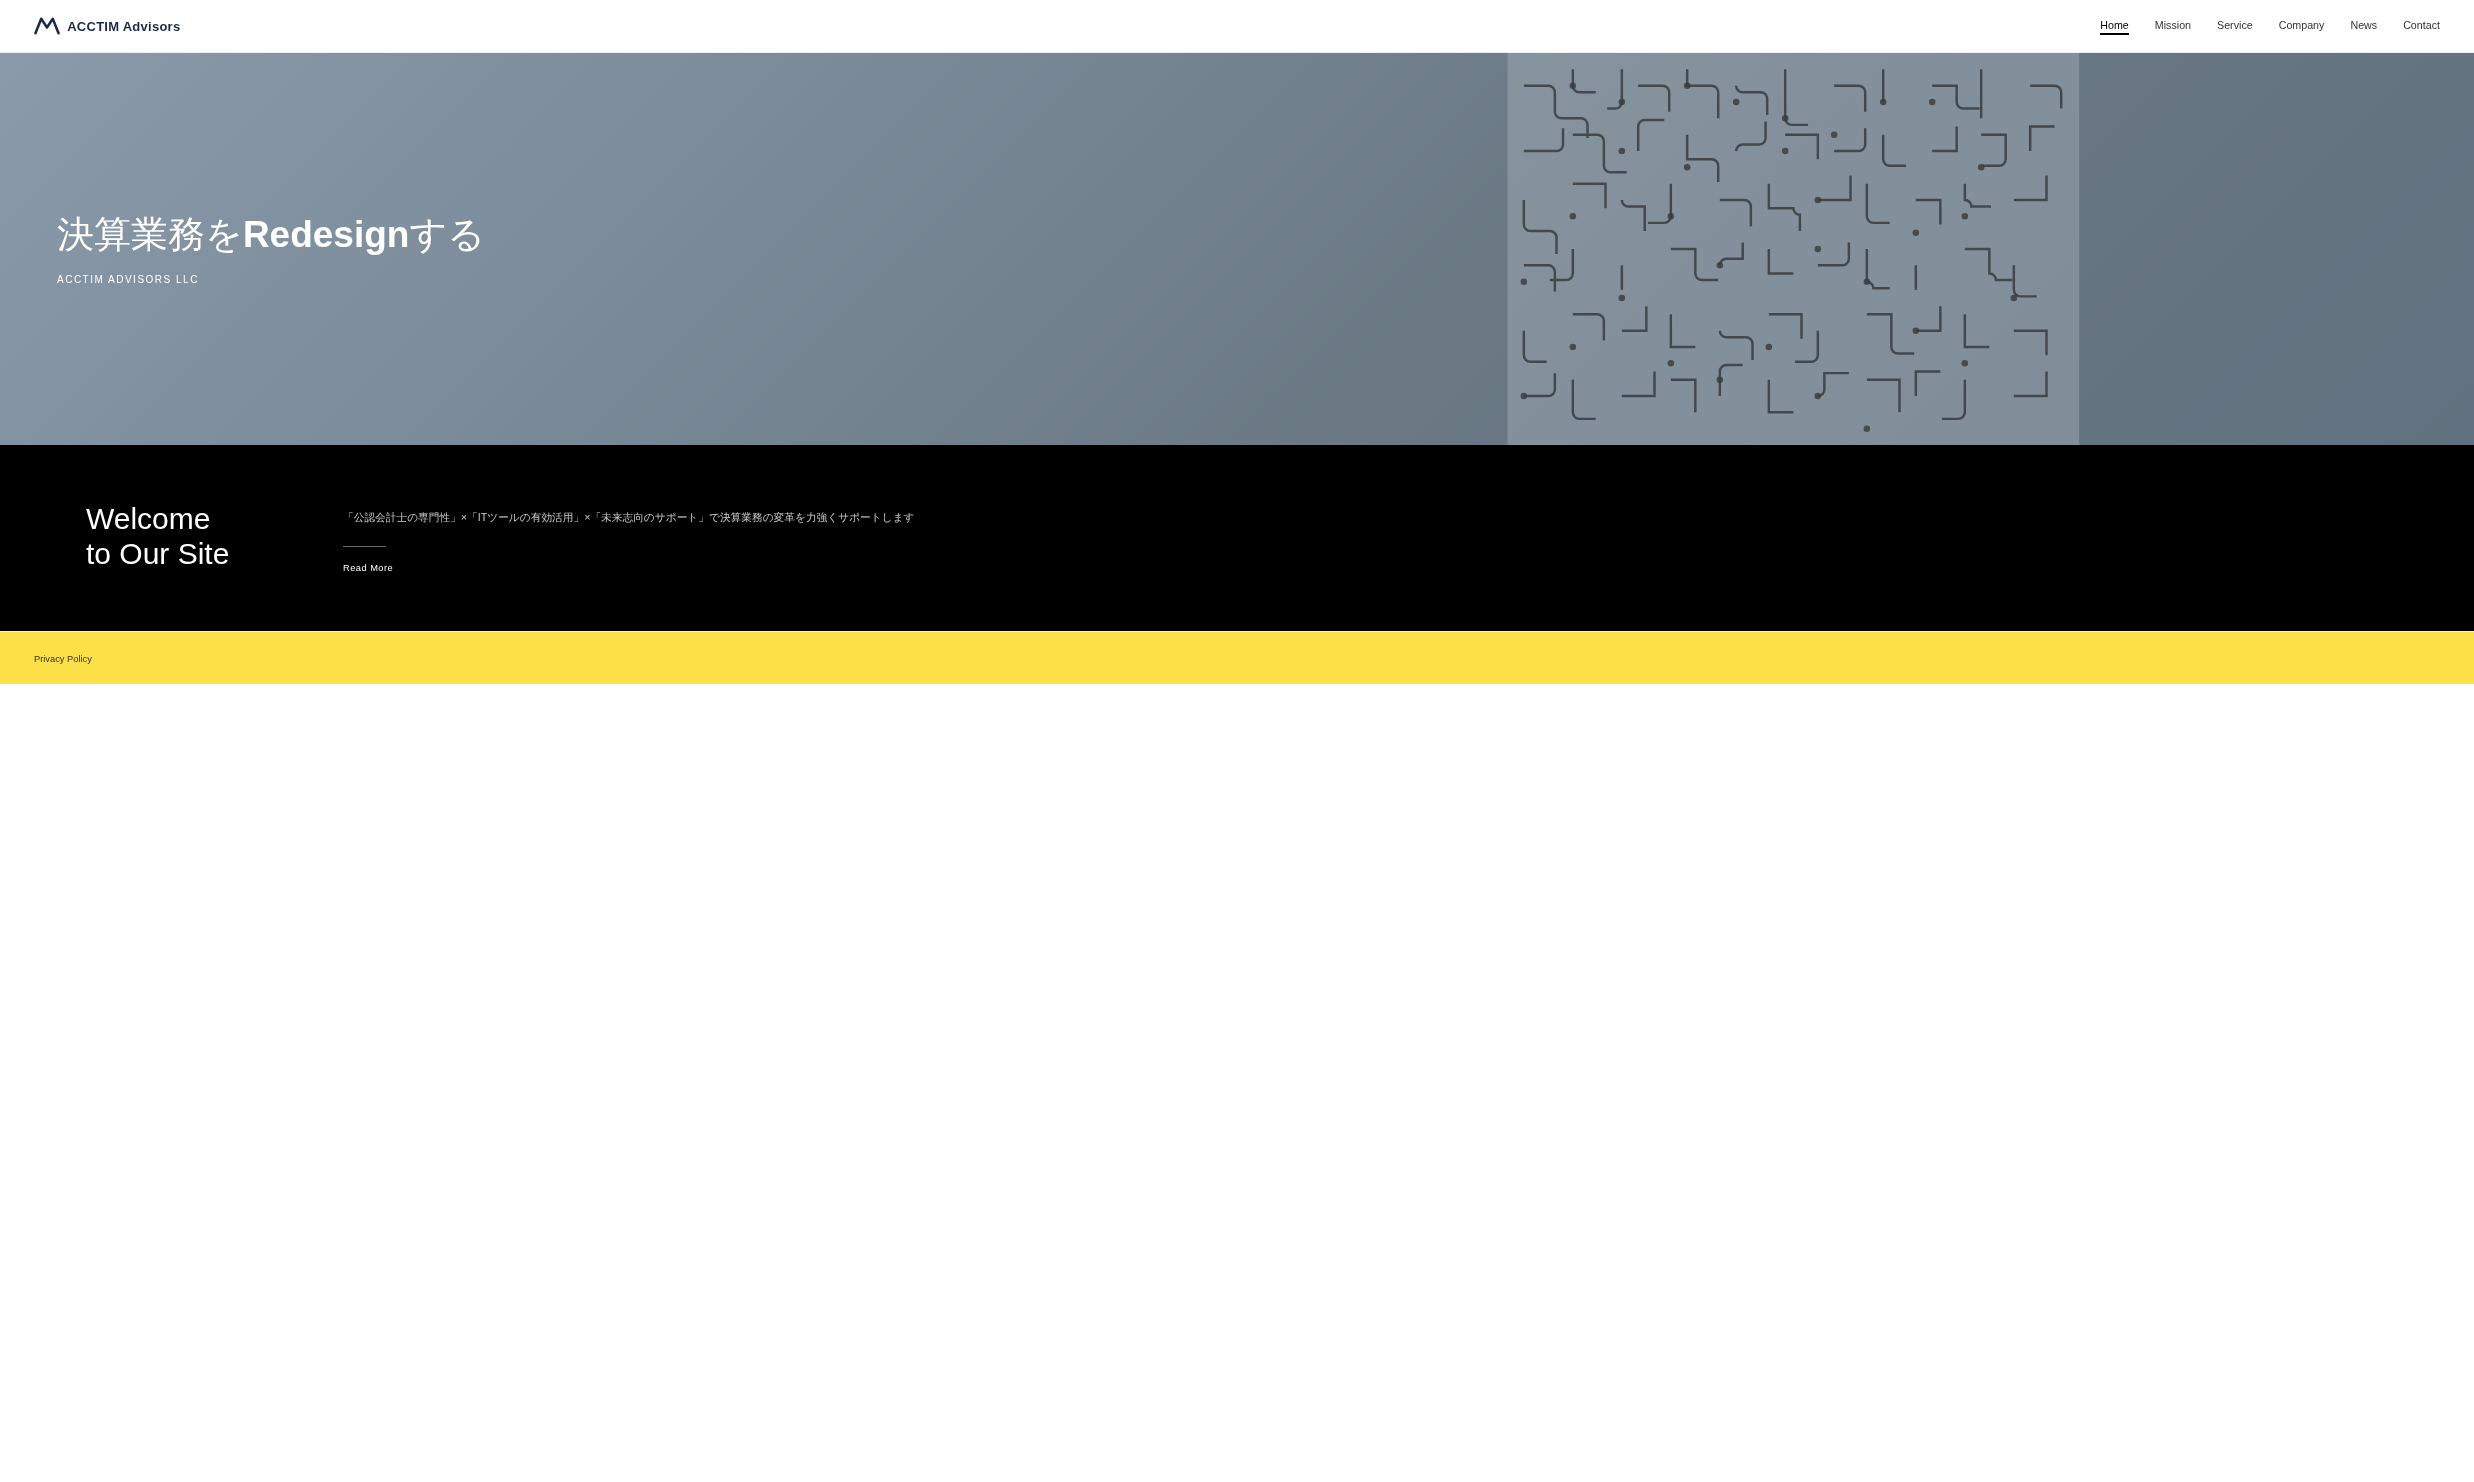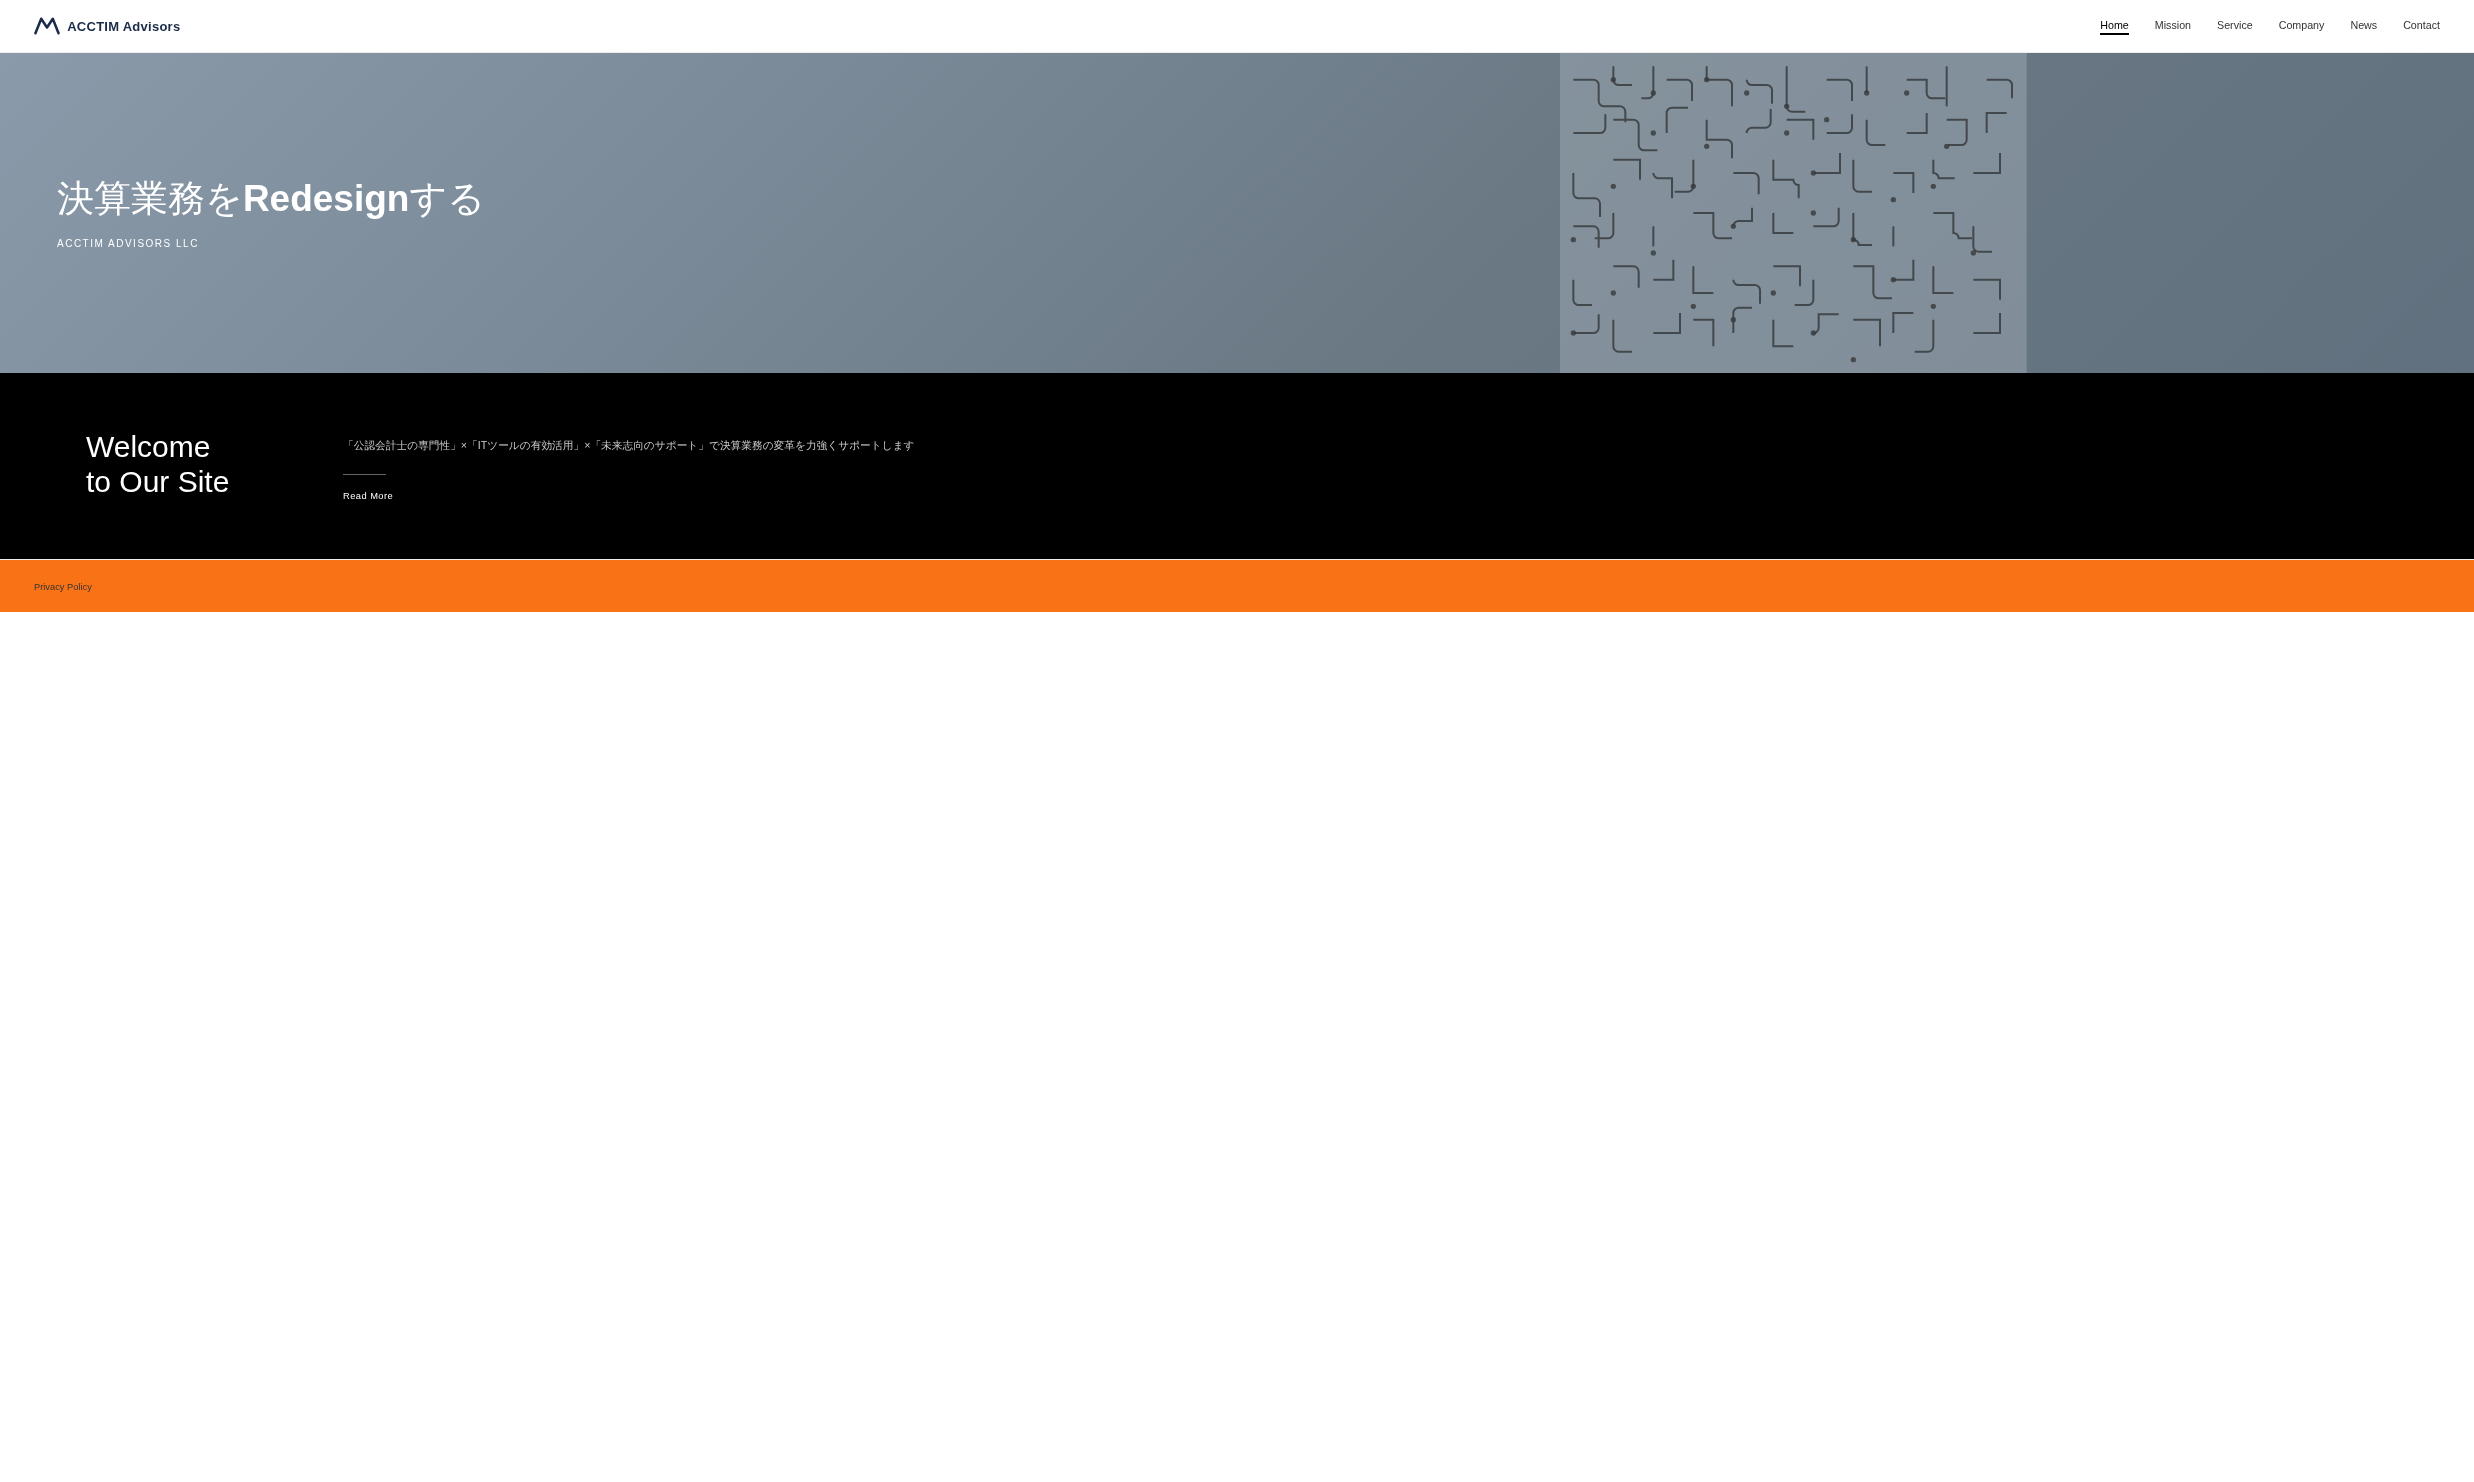--- a/index.html
+++ b/index.html
@@ -69,21 +69,21 @@
       left: 0;
       right: 0;
       height: 1.4px;
       background: #000;
     }
 
     
     .hero {
       position: relative;
       width: 100%;
-      height: 320px;
+      height: 392px;
       overflow: hidden;
       background: #8a9aaa;
     }
 
     .hero-bg {
       position: absolute;
       inset: 0;
       background: linear-gradient(135deg, #8a9aaa 0%, #7a8a98 30%, rgba(100,115,125,0.85) 60%, rgba(80,95,108,0.7) 100%);
     }
 
@@ -178,21 +178,21 @@
     .read-more {
       font-size: 9.3px;
       color: #fff;
       text-decoration: none;
       cursor: pointer;
       letter-spacing: 0.05em;
     }
 
     
     footer {
-      background: #f97316;
+      background: #fde047;
       padding: 20px 34px;
       border-top: 0.7px solid #eee;
     }
 
     .privacy-link {
       font-size: 9.3px;
       color: #333;
       text-decoration: none;
       cursor: pointer;
     }

